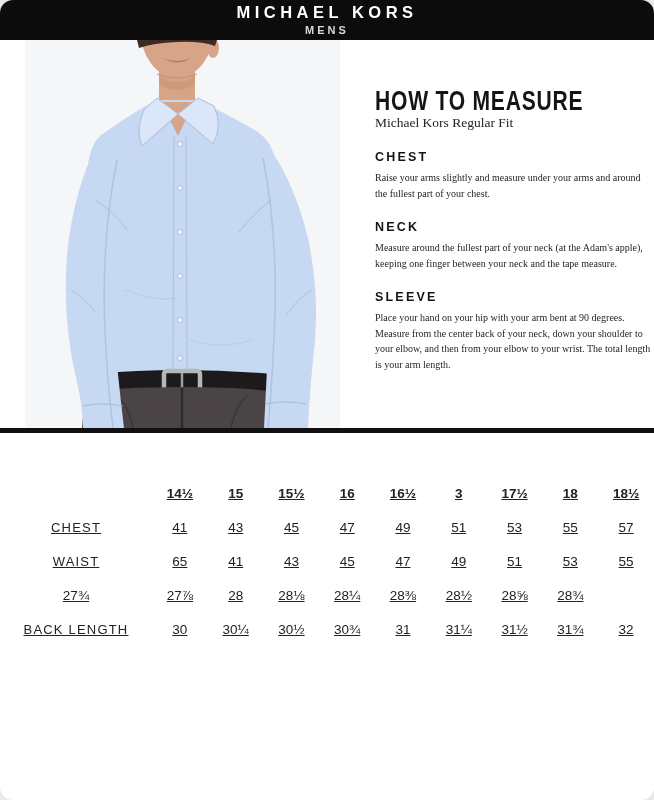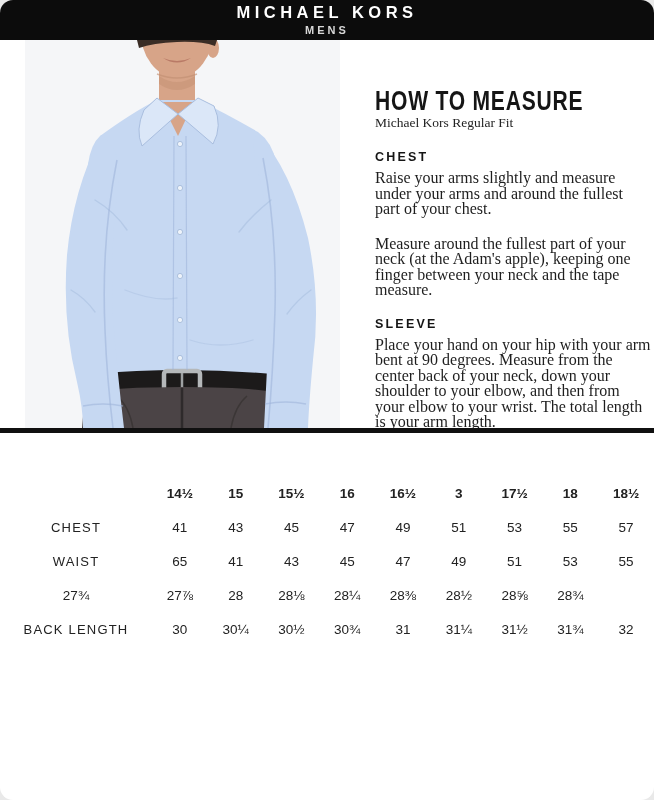--- a/index.html
+++ b/index.html
@@ -45,29 +45,29 @@
     display:inline-block;transform:scaleX(.78);transform-origin:left center;white-space:nowrap;line-height:1;
   }
   .guide-subtitle{
     font-family:"Liberation Serif",serif;font-size:13.5px;color:#232323;
   }
   .section{margin-top:19px;}
   .section-heading{
     font-size:12.5px;font-weight:700;letter-spacing:2.2px;color:var(--heading-text,#151515);margin:0 0 6px 0;
   }
   .section-body{
-    font-family:"Liberation Serif",serif;font-size:16px;line-height:15.5px;margin:0;color:var(--body-text,#1e1e1e);
+    font-family:"Liberation Serif",serif;font-size:10px;line-height:15.5px;margin:0;color:var(--body-text,#1e1e1e);
   }
   
   .divider{position:absolute;top:428px;left:0;width:654px;height:5px;background:var(--divider,#101010);}
   
   .size-table{position:absolute;top:476px;left:0;width:654px;color:var(--table-text,#222222);}
   .st-row{
     display:grid;grid-template-columns:152px repeat(9,1fr);
-    height:34px;align-items:center;
+    height:34px;align-items:center;text-decoration:underline;
   }
   .st-label{text-align:center;font-size:13px;letter-spacing:1.2px;}
   .st-cell{text-align:center;font-size:13.5px;}
   .st-header .st-cell{font-weight:700;}
 </style>
 </head>
 <body>
 
 <div class="page">
 
@@ -137,20 +137,21 @@
     <div class="guide">
       <h1 class="guide-title">HOW TO MEASURE</h1>
       <div class="guide-subtitle">Michael Kors Regular Fit</div>
 
       <div class="section">
         <h2 class="section-heading">CHEST</h2>
         <p class="section-body">Raise your arms slightly and measure under your arms and around the fullest part of your chest.</p>
       </div>
 
       <div class="section">
+        <h2 class="section-heading">NECK</h2>
         <p class="section-body">Measure around the fullest part of your neck (at the Adam's apple), keeping one finger between your neck and the tape measure.</p>
       </div>
 
       <div class="section">
         <h2 class="section-heading">SLEEVE</h2>
         <p class="section-body">Place your hand on your hip with your arm bent at 90 degrees. Measure from the center back of your neck, down your shoulder to your elbow, and then from your elbow to your wrist. The total length is your arm length.</p>
       </div>
     </div>
   </div>
 

